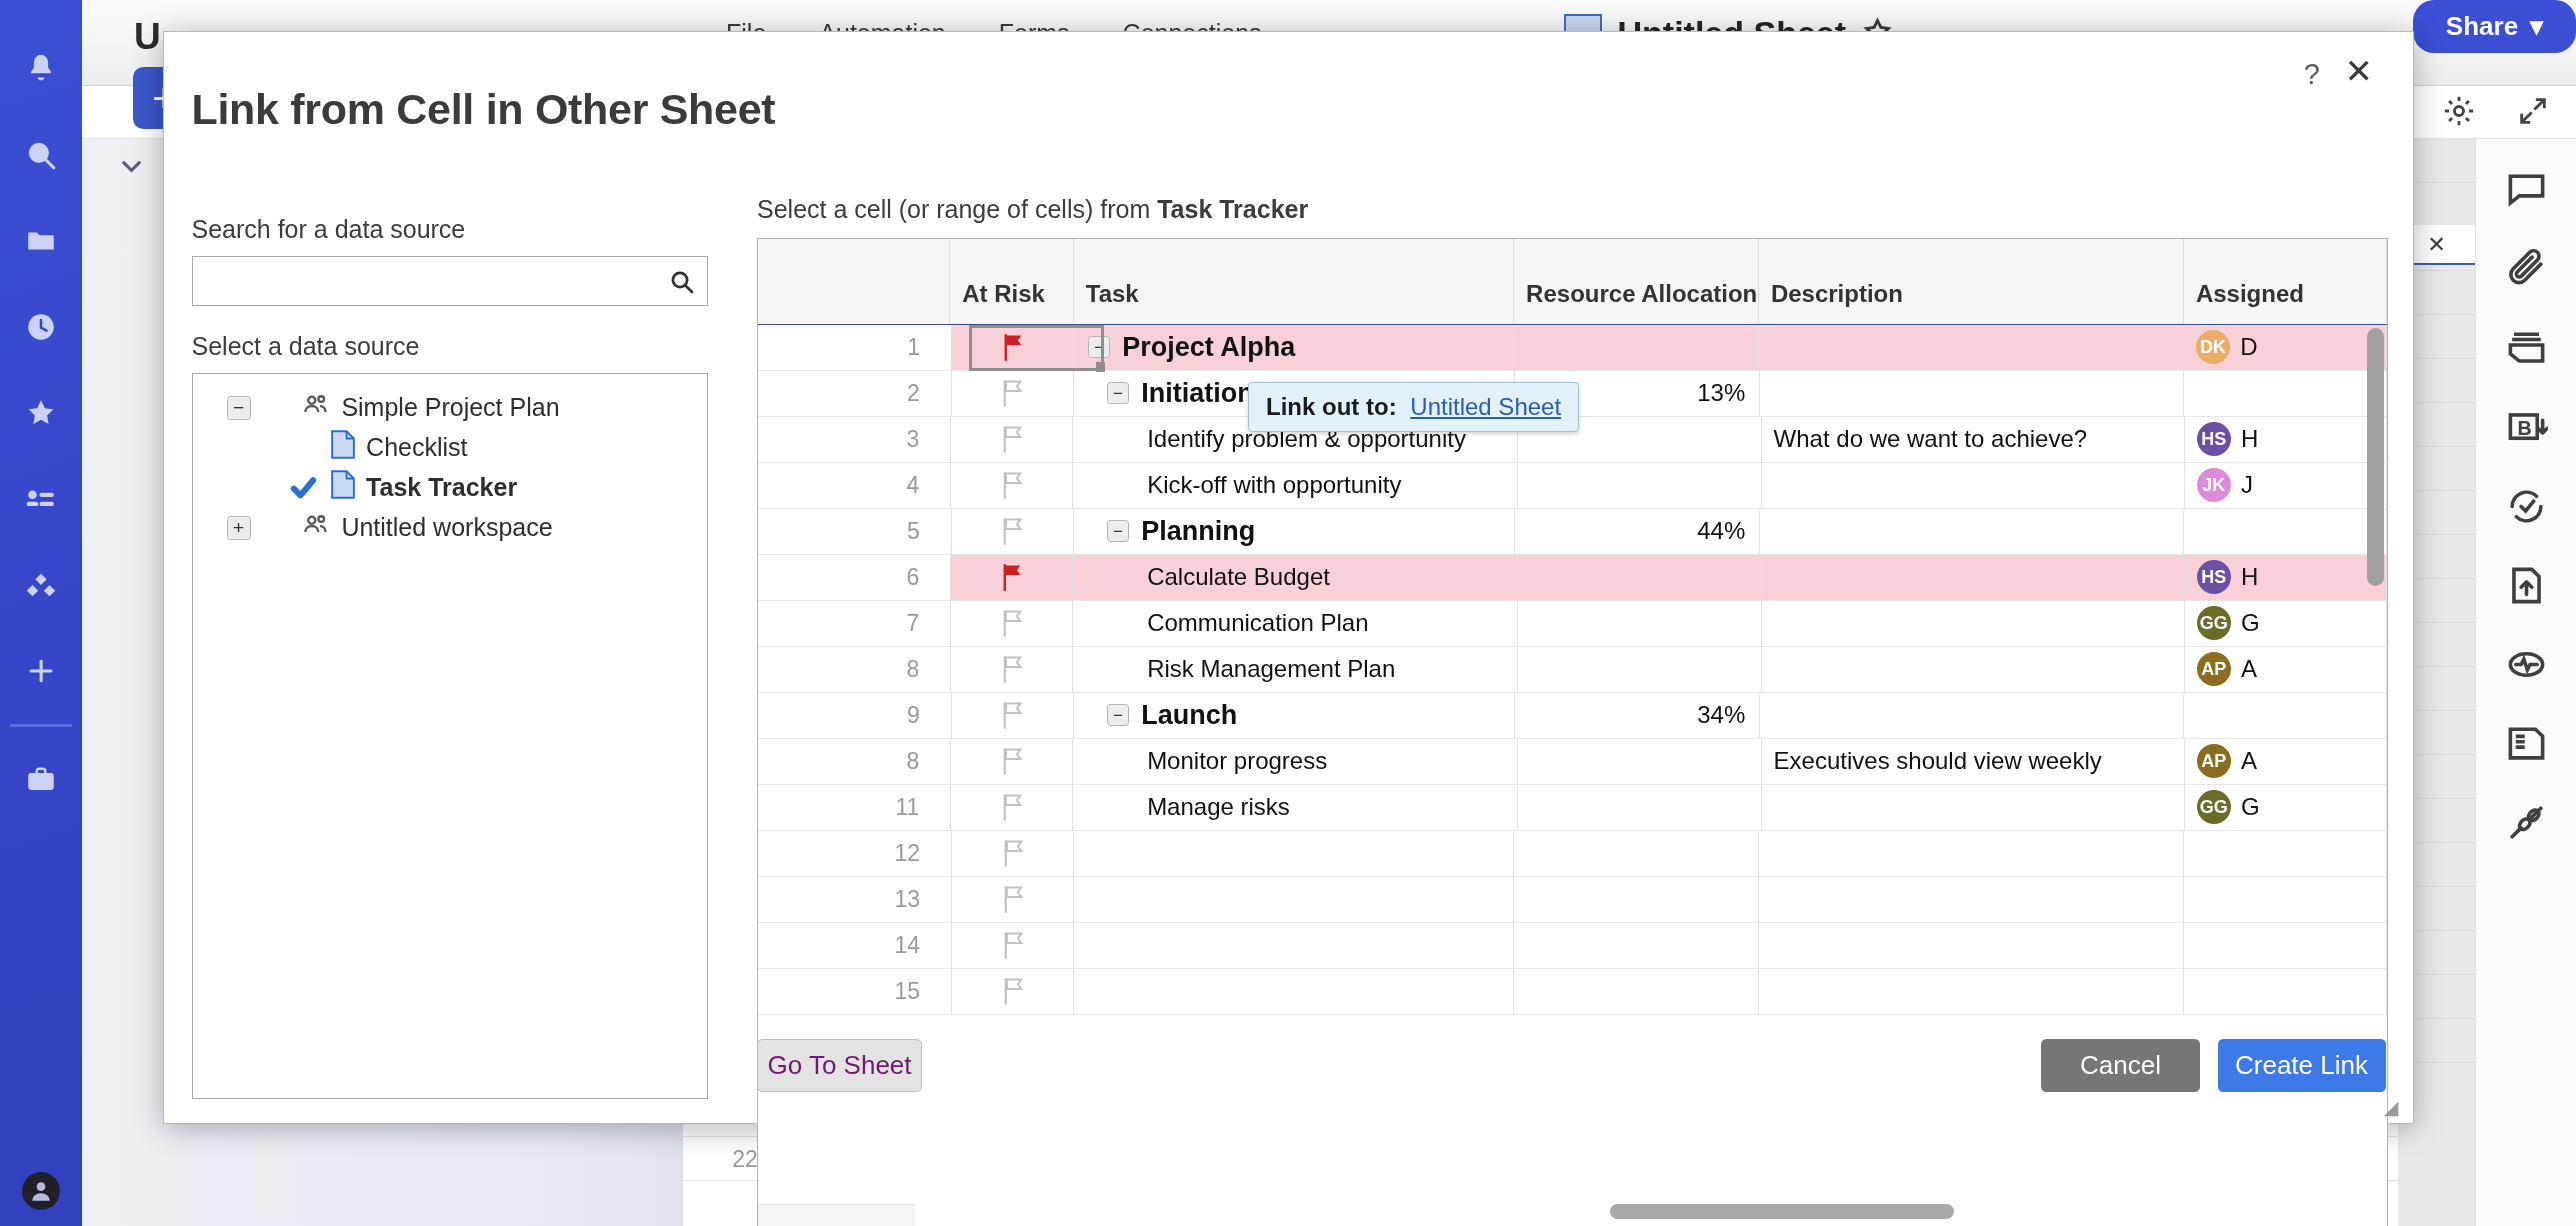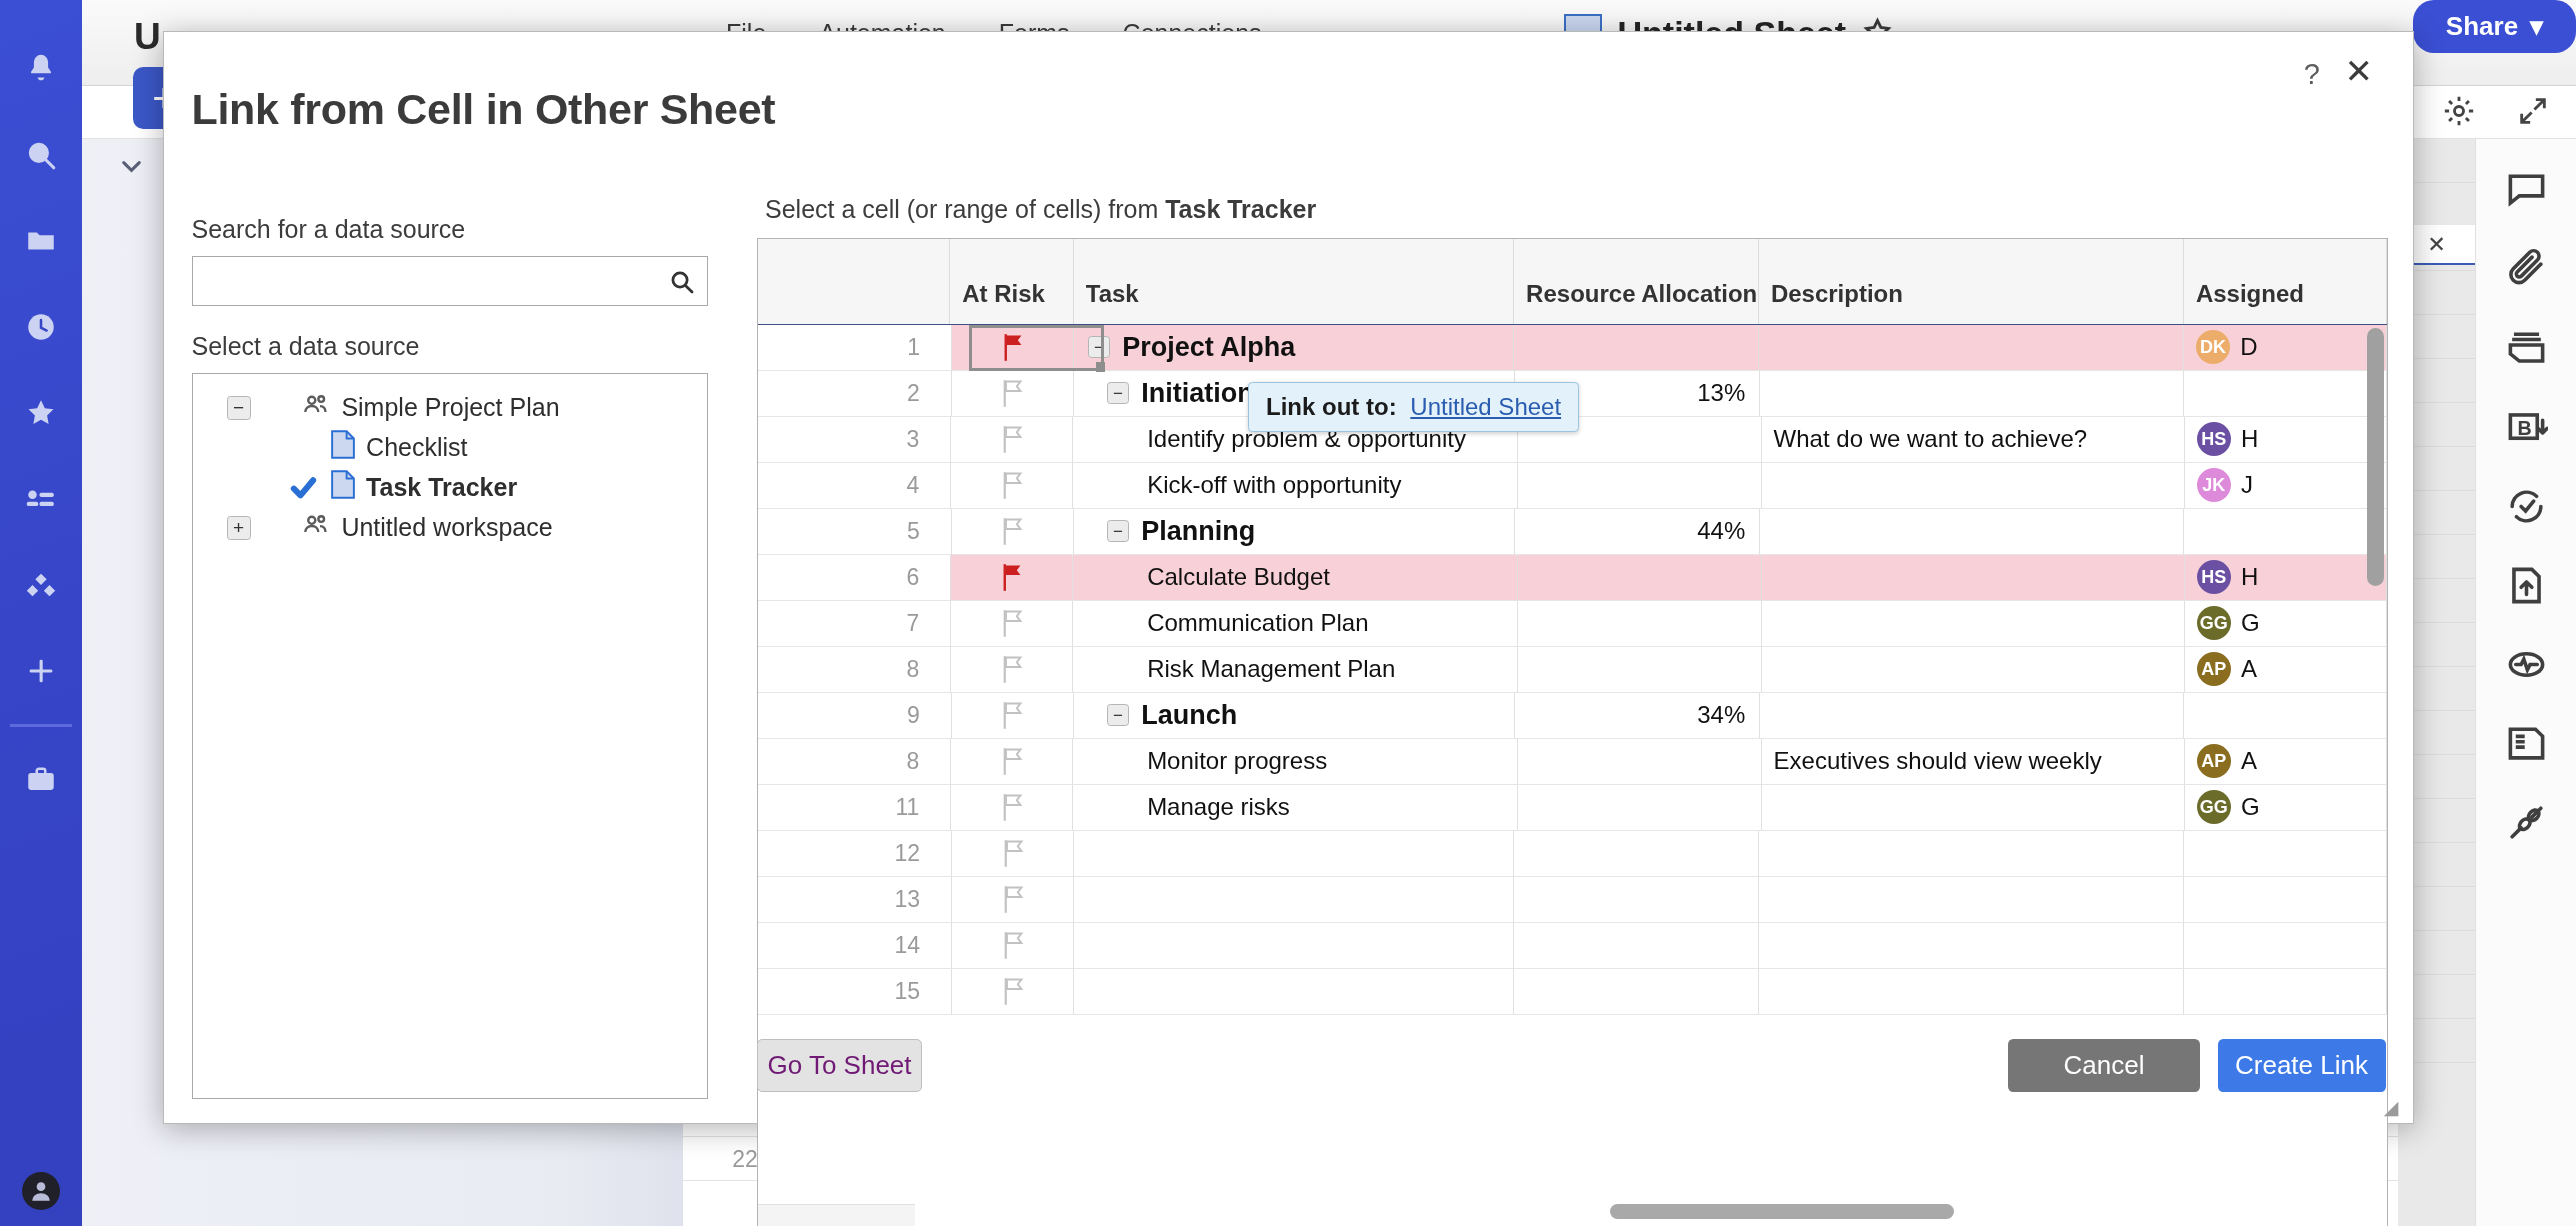--- a/index.html
+++ b/index.html
@@ -199,21 +199,21 @@
     font-size: 19px; color: #333; line-height: 1; flex: 0 0 auto; cursor: pointer;
   }
   .ws-icon svg { width: 29px; height: 26px; fill: none; stroke: #5a5a5a; stroke-width: 2; }
   .sheet-icon svg { width: 26px; height: 29px; }
   .check-icon { width: 31px; flex: 0 0 auto; display:flex; align-items:center; }
   .check-icon svg { width: 29px; height: 29px; fill: none; stroke: #2a6fd4; stroke-width: 5; }
   .check-spacer { width: 31px; flex: 0 0 auto; }
 
   
   #dlg-right { position: absolute; left: 593px; top: 163px; right: 27.5px; }
-  #grid-caption { font-size: 25px; color: #3c3c3c; margin-bottom: 13.7px; margin-left: 8px; }
+  #grid-caption { font-size: 25px; color: #3c3c3c; margin-bottom: 13.7px; }
   #grid-caption b { font-weight: 700; }
 
   #grid-box {
     position: relative; width: 1631px; height: 996px;
     border: 0.9px solid #b3b3b3; background: #fff; overflow: hidden;
   }
   #grid-head {
     display: flex; height: 86px; background: #f6f6f6;
     border-bottom: 0.9px solid #3d4f84;
   }
@@ -301,21 +301,21 @@
   .btn {
     font-family: "Liberation Sans", sans-serif; font-size: 26px;
     border-radius: 5.2px; cursor: pointer; border: 0.9px solid transparent;
     display: flex; align-items: center; justify-content: center;
   }
   #go-to-sheet {
     position: absolute; left: 593px; top: 0; width: 165px; height: 53px;
     background: #e3e3e3; border: 0.9px solid #bdbdbd; color: #701a75;
   }
   #cancel-btn {
-    position: absolute; right: 213px; top: 0; width: 192px; height: 53px;
+    position: absolute; right: 213px; top: 0; width: 159px; height: 53px;
     background: #767676; color: #fff;
   }
   #create-link-btn {
     position: absolute; right: 27.5px; top: 0; width: 168px; height: 53px;
     background: #3d7ae8; color: #fff;
   }
   #dlg-resize {
     position: absolute; right: 6.9px; bottom: 5.2px; width: 22.3px; height: 22.3px;
     color: #9a9a9a; font-size: 19px; cursor: nwse-resize;
   }

